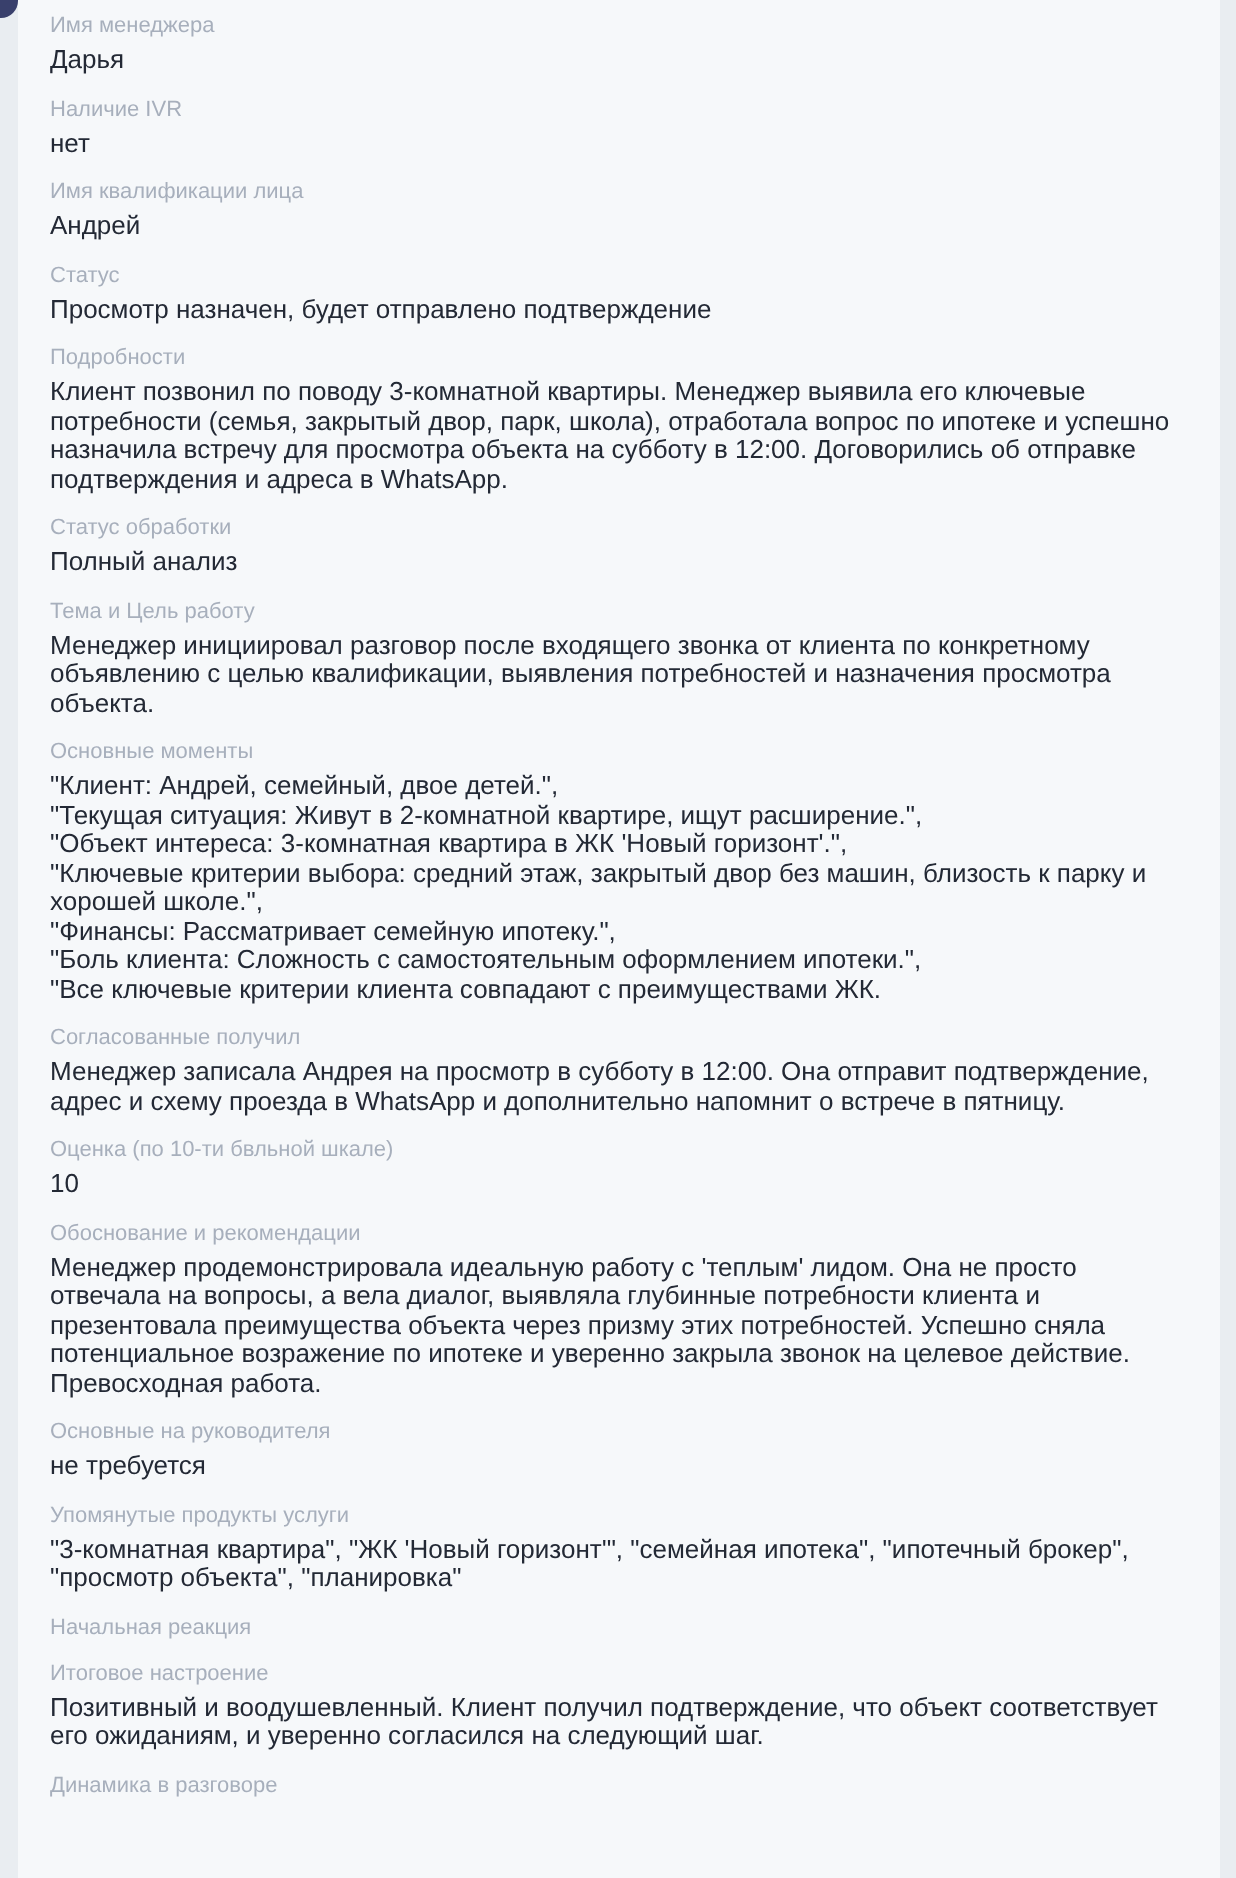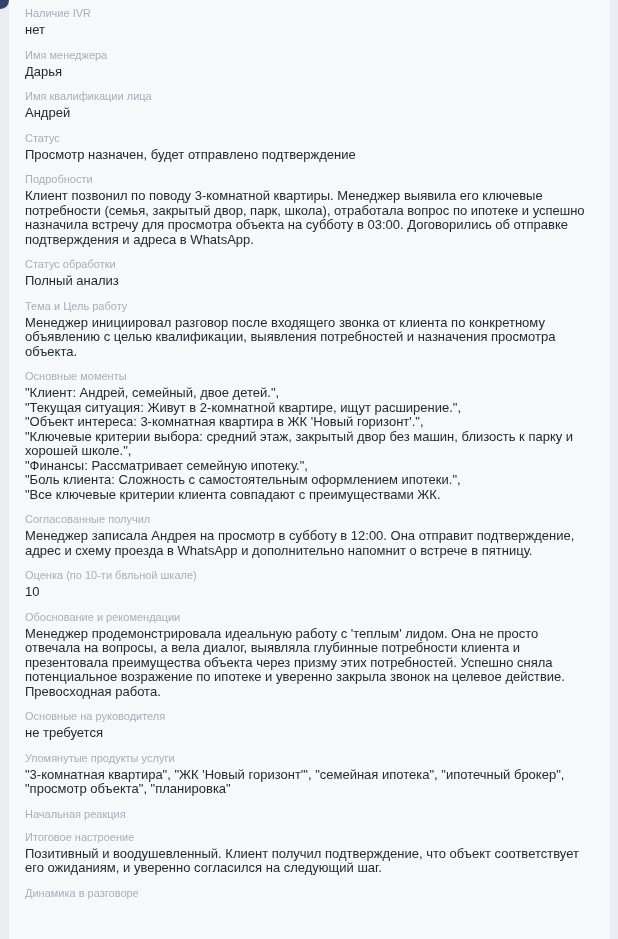--- a/index.html
+++ b/index.html
@@ -53,38 +53,38 @@
     
   }
 </style>
 </head>
 <body>
 
 <div class="corner-arc"></div>
 
 <div class="panel" id="fields-container">
     <div class="field">
+      <div class="label">Имя менеджера</div>
+      <div class="value">Дарья</div>
+    </div>
+    <div class="field">
       <div class="label">Наличие IVR</div>
       <div class="value">нет</div>
-    </div>
-    <div class="field">
-      <div class="label">Имя менеджера</div>
-      <div class="value">Дарья</div>
     </div>
     <div class="field">
       <div class="label">Имя квалификации лица</div>
       <div class="value">Андрей</div>
     </div>
     <div class="field">
       <div class="label">Статус</div>
       <div class="value">Просмотр назначен, будет отправлено подтверждение</div>
     </div>
     <div class="field">
       <div class="label">Подробности</div>
-      <div class="value">Клиент позвонил по поводу 3-комнатной квартиры. Менеджер выявила его ключевые потребности (семья, закрытый двор, парк, школа), отработала вопрос по ипотеке и успешно назначила встречу для просмотра объекта на субботу в 03:00. Договорились об отправке подтверждения и адреса в WhatsApp.</div>
+      <div class="value">Клиент позвонил по поводу 3-комнатной квартиры. Менеджер выявила его ключевые потребности (семья, закрытый двор, парк, школа), отработала вопрос по ипотеке и успешно назначила встречу для просмотра объекта на субботу в 12:00. Договорились об отправке подтверждения и адреса в WhatsApp.</div>
     </div>
     <div class="field">
       <div class="label">Статус обработки</div>
       <div class="value">Полный анализ</div>
     </div>
     <div class="field">
       <div class="label">Тема и Цель работу</div>
       <div class="value">Менеджер инициировал разговор после входящего звонка от клиента по конкретному объявлению с целью квалификации, выявления потребностей и назначения просмотра объекта.</div>
     </div>
     <div class="field">

